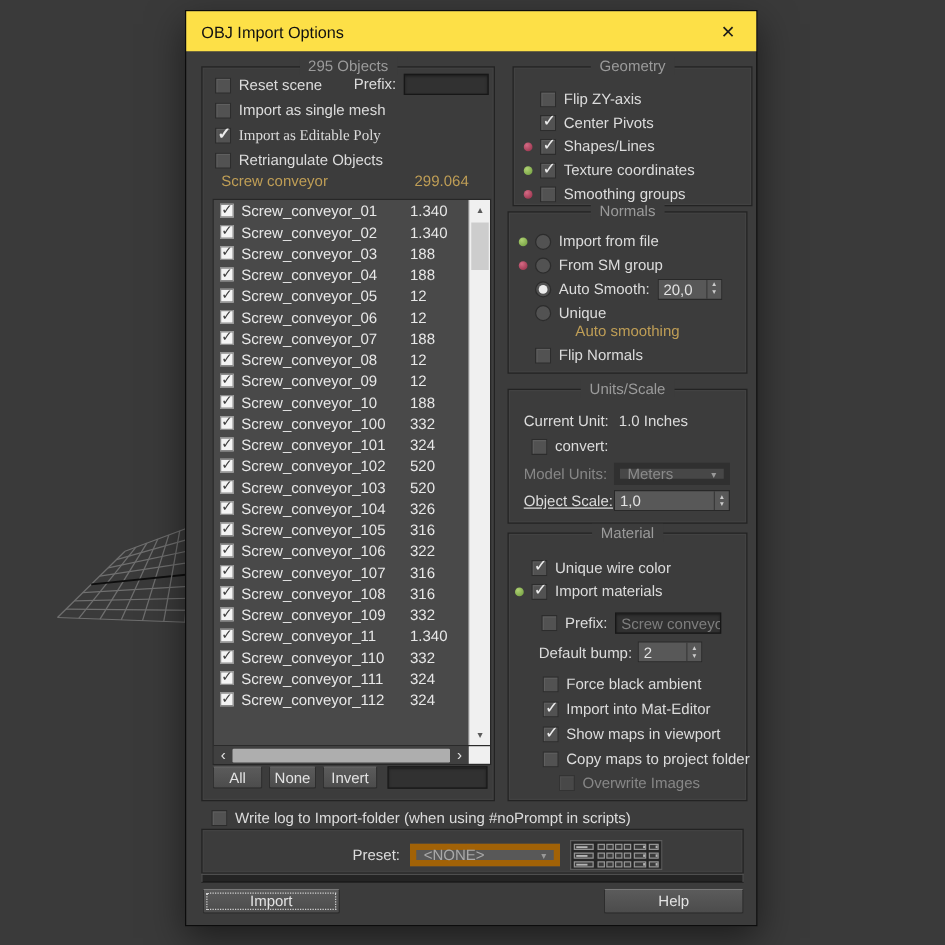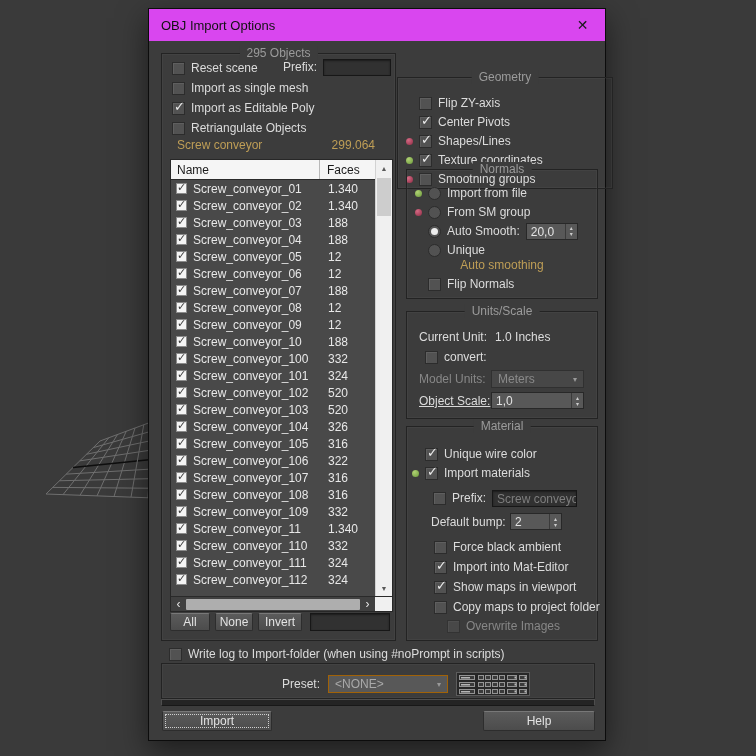--- a/index.html
+++ b/index.html
@@ -11,21 +11,21 @@
     position:relative; overflow:hidden;
     --accent:#bf9e56; --dot-red:#8f2b44; --dot-green:#6c9a3c;
   }
   svg.viewport { position:absolute; left:0; top:0; width:756px; height:756px; pointer-events:none; }
 
   .dialog {
     position:absolute; left:148px; top:8px; width:458px; height:733px;
     background:#3c3c3c; border:1px solid #0c0c0c;
     box-shadow:0 10px 28px rgba(0,0,0,.5);
   }
-  .titlebar { position:absolute; left:0; top:0; right:0; height:32px; background:#d946ef;
+  .titlebar { position:absolute; left:0; top:0; right:0; height:32px; background:#fde047;
     display:flex; align-items:center; }
   .titlebar .title { padding-left:12px; font-size:13px; color:#111; }
   .close-btn { margin-left:auto; width:45px; height:32px; display:flex; align-items:center;
     justify-content:center; font-size:14px; color:#1a1a1a; cursor:default; }
 
   .content { position:absolute; left:0; top:32px; right:0; bottom:0; }
 
   .group { position:absolute; border:1px solid #232323; box-shadow:inset 0 0 0 1px rgba(255,255,255,.035); }
   .group-title { position:absolute; top:-8px; left:50%; transform:translateX(-50%);
     background:#3c3c3c; padding:0 7px; color:#9b9b9b; white-space:nowrap; }
@@ -52,21 +52,21 @@
 
   .input-dark { background:#313131; border:1px solid #171717; box-shadow:inset 0 1px 2px rgba(0,0,0,.45);
     color:#dddddd; height:17px; overflow:hidden; white-space:nowrap; padding:1px 4px; }
   .field-disabled { color:#7e7e7e; }
 
   .spin { display:flex; align-items:stretch; background:#585858; border:1px solid #282828; height:17px; }
   .spin-val { flex:1; padding:1px 4px; color:#e3e3e3; overflow:hidden; white-space:nowrap; }
   .spin-arrows { width:12px; display:flex; flex-direction:column; align-items:center;
     justify-content:center; color:#cccccc; font-size:6px; line-height:6px; border-left:1px solid #3a3a3a; }
 
-  .dd { display:flex; align-items:center; background:#585858; border:1px solid #a16207;
+  .dd { display:flex; align-items:center; background:#585858; border:5px solid #a16207;
     color:#b5b5b5; padding:0 6px; height:18px; }
   .dd .dd-arrow { margin-left:auto; font-size:8px; color:#999; }
   .dd.disabled { background:#474747; color:#8a8a8a; border-color:#303030; }
 
   .btn { background:linear-gradient(#5b5b5b,#4c4c4c); border:1px solid #2d2d2d; border-top-color:#787878;
     border-radius:2px; color:#e3e3e3; display:flex; align-items:center; justify-content:center;
     position:absolute; }
   .btn.focused { outline:1px dotted #cfcfcf; outline-offset:-4px; }
 
   
@@ -147,41 +147,37 @@
         <span class="lbl">Reset scene</span>
       </div>
       <div class="arow" style="left:121px;top:5px;">
         <span class="lbl">Prefix:</span>
         <span class="input-dark" style="width:68px;"></span>
       </div>
       <div class="arow" style="left:10px;top:26px;">
         <span class="cb" data-checked="false"></span>
         <span class="lbl">Import as single mesh</span>
       </div>
-      <div class="arow" style="left:10px;top:46px;">
+      <div class="arow" style="left:10px;top:46px;font-family:Liberation Serif, serif;">
         <span class="cb" data-checked="true"></span>
         <span class="lbl">Import as Editable Poly</span>
       </div>
       <div class="arow" style="left:10px;top:66px;">
         <span class="cb" data-checked="false"></span>
         <span class="lbl">Retriangulate Objects</span>
       </div>
 
       <div class="arow" style="left:15px;top:83px;right:20px;justify-content:space-between;">
         <span class="accent">Screw conveyor</span>
         <span class="accent">299.064</span>
       </div>
 
       <div class="list">
         <div class="list-main">
           <div class="list-content">
-            <div class="list-header">
-              <span class="col-name">Name</span>
-              <span class="col-faces">Faces</span>
-            </div>
             <div class="list-rows">
                 <div class="list-row">
     <span class="cb-white" data-checked="true"></span>
     <span class="row-name">Screw_conveyor_01</span>
     <span class="row-faces">1.340</span>
   </div>
                 <div class="list-row">
     <span class="cb-white" data-checked="true"></span>
     <span class="row-name">Screw_conveyor_02</span>
     <span class="row-faces">1.340</span>
@@ -321,21 +317,21 @@
         </div>
       <div class="btn" style="left:53px;top:559px;width:38px;height:18px;">
           <span>None</span>
         </div>
       <div class="btn" style="left:96px;top:559px;width:44px;height:18px;">
           <span>Invert</span>
         </div>
       <span class="input-dark" style="position:absolute;left:148px;top:559px;width:80px;height:18px;"></span>
     </section>
 
-    <section class="group" style="left:248px;top:12px;width:216px;height:112px;margin-top:24px;">
+    <section class="group" style="left:261px;top:12px;width:192px;height:112px;">
       <span class="group-title">Geometry</span>
 
       <div class="arow" style="left:8px;top:17px;">
         <span class="dot" data-dot=""></span>
         <span class="cb" data-checked="false"></span>
         <span class="lbl">Flip ZY-axis</span>
       </div>
       <div class="arow" style="left:8px;top:36px;">
         <span class="dot" data-dot=""></span>
         <span class="cb" data-checked="true"></span>

